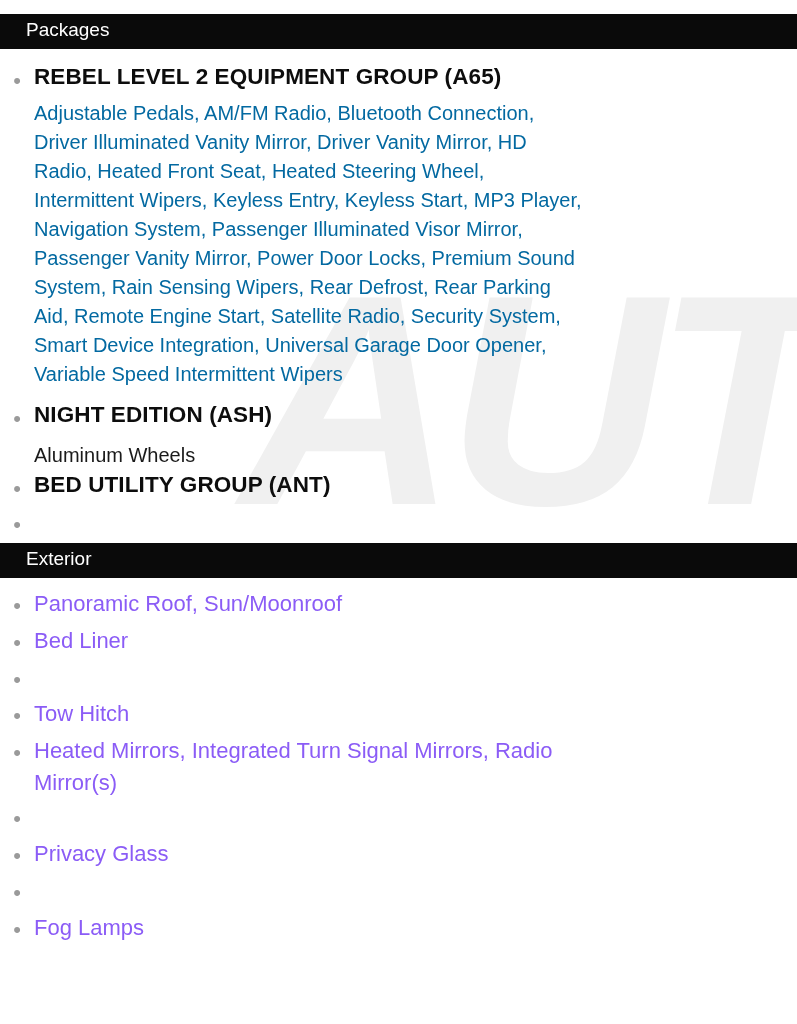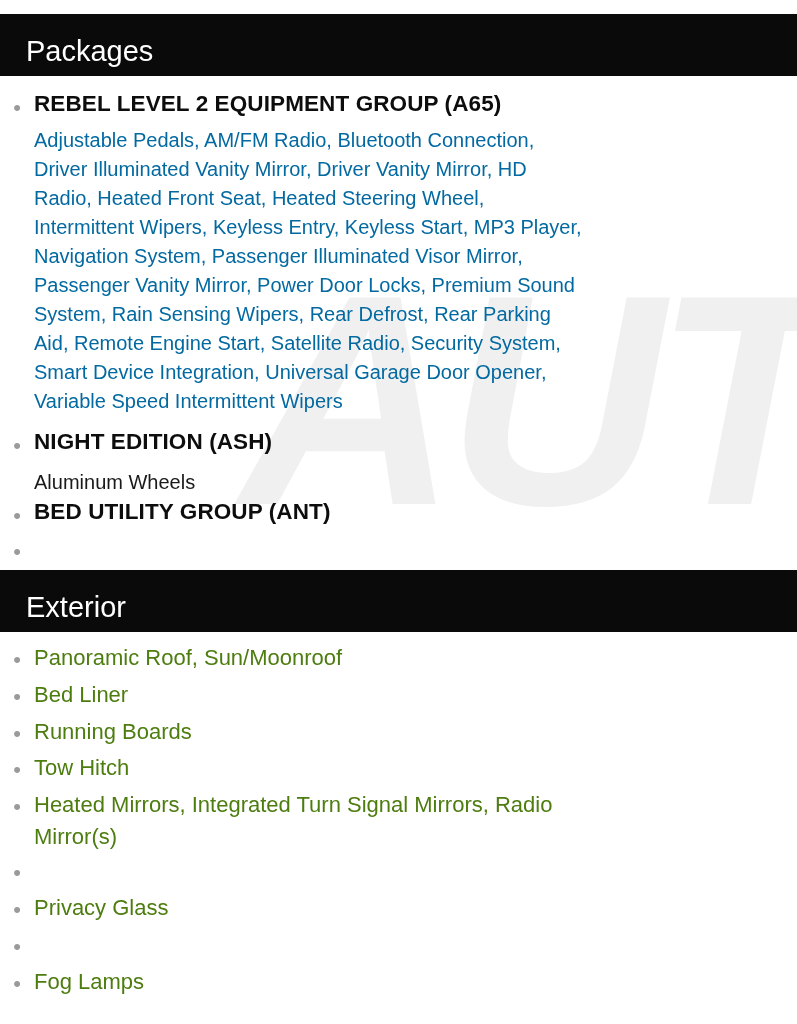--- a/index.html
+++ b/index.html
@@ -35,23 +35,23 @@
 
   .page {
     position: relative;
     z-index: 1;
     padding: 0 0 0 0;
   }
 
   .section-header {
     background: #0a0a0a;
     color: #ffffff;
-    font-size: 29px;
+    font-size: 19px;
     font-weight: normal;
-    padding: 22px 0 8px 26px;
+    padding: 6px 0 8px 26px;
     margin: 0;
     line-height: 1.1;
   }
 
   .section-header.first {
     margin-top: 14px;
   }
 
   .list {
     list-style: none;
@@ -110,21 +110,21 @@
     margin-bottom: 2px;
   }
 
   .exterior-list .bullet-row {
     margin-bottom: 3px;
   }
 
   .plain-item {
     font-size: 22px;
     line-height: 1.42;
-    color: #4d7c0f;
+    color: #8b5cf6;
     max-width: 600px;
   }
 
   .packages-wrap {
     padding-top: 14px;
   }
 
   .exterior-wrap {
     padding-top: 10px;
   }
@@ -179,21 +179,20 @@
       <li class="bullet-row">
         <span class="bullet">•</span>
         <div class="plain-item">Panoramic Roof, Sun/Moonroof</div>
       </li>
       <li class="bullet-row">
         <span class="bullet">•</span>
         <div class="plain-item">Bed Liner</div>
       </li>
       <li class="bullet-row">
         <span class="bullet">•</span>
-        <div class="plain-item">Running Boards</div>
       </li>
       <li class="bullet-row">
         <span class="bullet">•</span>
         <div class="plain-item">Tow Hitch</div>
       </li>
       <li class="bullet-row">
         <span class="bullet">•</span>
         <div class="plain-item">Heated Mirrors, Integrated Turn Signal Mirrors, Radio Mirror(s)</div>
       </li>
       <li class="bullet-row">

